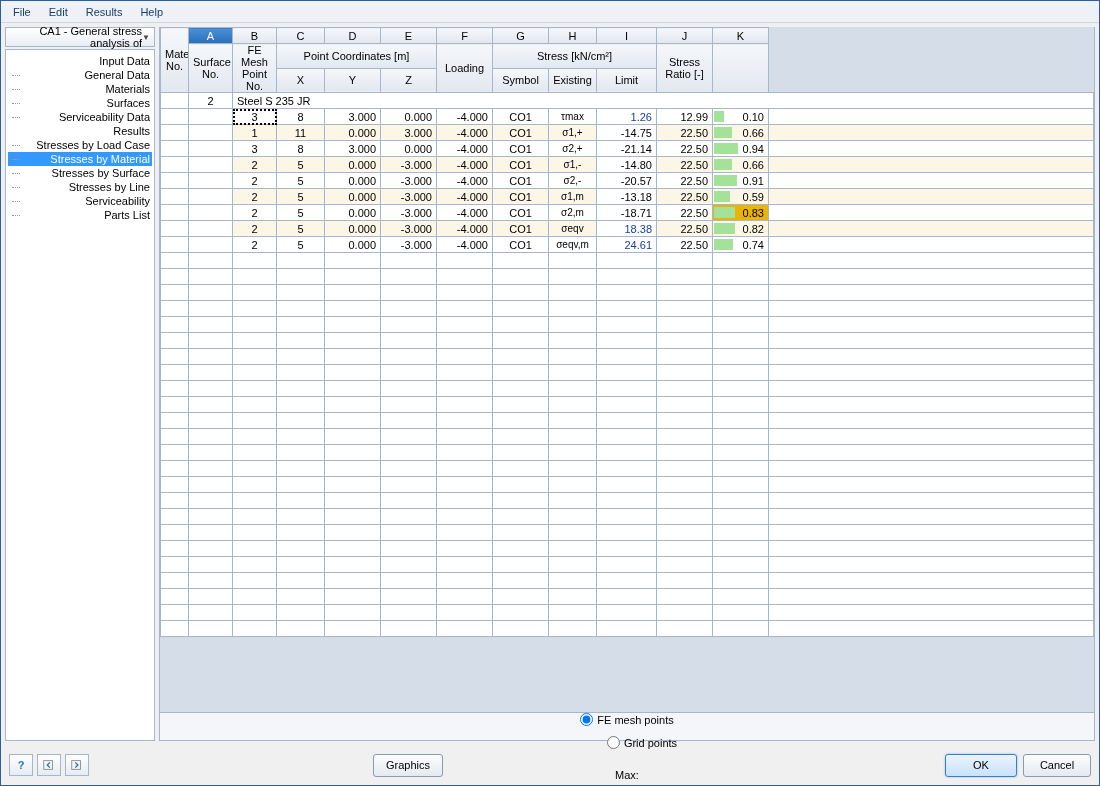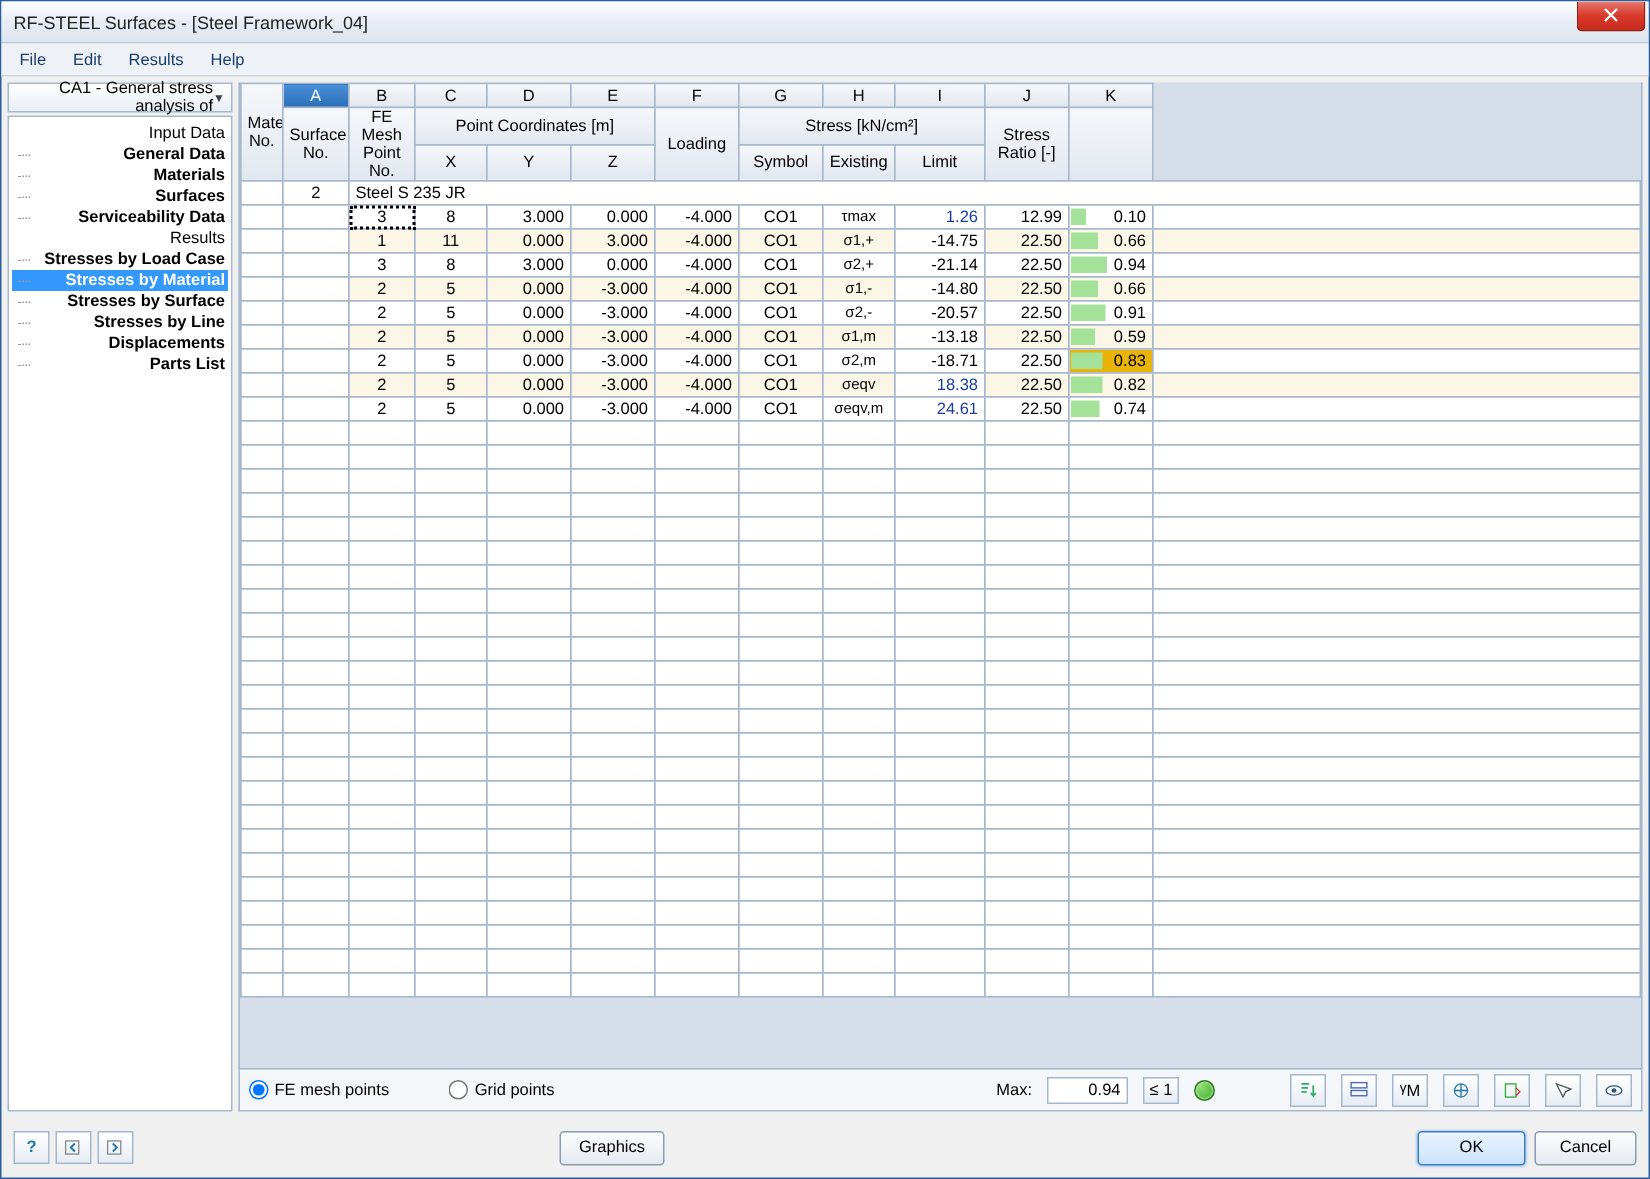--- a/index.html
+++ b/index.html
@@ -13,21 +13,21 @@
 .menubar { height:22px; background:#eef1f6; display:flex; align-items:center; padding:0 4px; gap:2px; border-bottom:1px solid #d0d6dd; }
 .menubar span { padding:2px 8px; color:#1a3d6b; cursor:pointer; }
 
 .body-area { flex:1; display:flex; padding:4px; gap:4px; min-height:0; }
 .left-col { width:150px; display:flex; flex-direction:column; gap:2px;text-align:right; }
 .case-select { height:20px; border:1px solid #a7b7cb; background:linear-gradient(to bottom,#fff,#e8eef6); padding:0 4px; display:flex; align-items:center; justify-content:space-between; cursor:pointer; }
 .case-select .arrow { font-size:8px; color:#444; }
 
 .tree { flex:1; border:1px solid #a7b7cb; background:#fff; padding:4px 2px; overflow:auto; }
 .tree-node { padding:1px 2px; color:#000; cursor:pointer; white-space:nowrap; }
-.tree-child { padding-left:16px; position:relative;font-weight:bold; }
+.tree-child { padding-left:16px; position:relative; }
 .tree-child::before { content:""; position:absolute; left:4px; top:50%; width:8px; height:1px; border-top:1px dotted #999; }
 .tree-node.sel { background:#3399ff; color:#fff; }
 
 .right-col { flex:1; display:flex; flex-direction:column; min-width:0; }
 .section-title { height:20px; background:linear-gradient(to bottom,#e9eef5,#d6dfec); border:1px solid #a7b7cb; padding:0 6px; display:flex; align-items:center; color:#1a3d6b; font-size:11px; }
 
 .grid-wrap { flex:1; border:1px solid #a7b7cb; border-top:none; background:#d4dde8; overflow:hidden; position:relative; }
 table.grid { border-collapse:collapse; width:100%; background:#d4dde8; table-layout:fixed; }
 table.grid th, table.grid td { border:1px solid #a7b7cb; padding:0 4px; height:16px; font-size:11px; background:#fff; overflow:hidden; white-space:nowrap; }
 table.grid th { background:linear-gradient(to bottom,#f5f7fa,#e2e8f0); font-weight:normal; text-align:center; color:#000; }
@@ -39,21 +39,21 @@
 td.num { text-align:right; }
 td.ctr { text-align:center; }
 td.cell-sel { background:#fff; outline:2px dotted #000; outline-offset:-2px; text-align:center; }
 td.stress-neg { background:#f4b8b0; color:#000; }
 td.stress-pos { color:#1a3d9e; }
 td.ratio { position:relative; text-align:right;margin-top:15px; }
 td.ratio .bar { position:absolute; left:1px; top:2px; bottom:2px; background:#a4e29a; }
 td.ratio span.val { position:relative; }
 .empty-row td { background:#d4dde8; border-color:#b8c4d2; }
 
-.bottom-bar { height:28px; border:1px solid #a7b7cb; border-top:none; background:#f4f6f9; display:flex; align-items:center; padding:0 6px; gap:10px; }
+.bottom-bar { height:28px; border:1px solid #a7b7cb; border-top:none; background:#f4f6f9; display:flex; align-items:center; padding:0 6px; gap:10px;flex-direction:column; }
 .radio { display:flex; align-items:center; gap:4px; cursor:pointer; }
 .radio input { margin:0; }
 .bottom-bar .spacer { flex:1; }
 .max-box { width:54px; height:18px; border:1px solid #a7b7cb; background:#fff; text-align:right; padding:0 4px; line-height:16px; }
 .le1 { width:24px; height:18px; border:1px solid #a7b7cb; background:linear-gradient(to bottom,#fff,#e6ecf4); text-align:center; line-height:16px; cursor:pointer; }
 .status-dot { width:14px; height:14px; border-radius:50%; background:radial-gradient(circle at 30% 30%,#8fe070,#3aa52a); border:1px solid #2a7a1a; box-shadow:inset 0 0 2px #fff; }
 .icon-btn { width:24px; height:22px; border:1px solid #a7b7cb; background:linear-gradient(to bottom,#fff,#e6ecf4); display:flex; align-items:center; justify-content:center; cursor:pointer; font-size:12px; }
 .icon-btn svg { width:14px; height:14px; }
 
 .footer { height:40px; display:flex; align-items:center; padding:4px 8px; }
@@ -61,28 +61,20 @@
 .btn { height:23px; padding:0 12px; border:1px solid #8a9bb0; background:linear-gradient(to bottom,#fdfdfd,#e4eaf1); cursor:pointer; border-radius:3px; font-size:11px; min-width:68px; }
 .btn.light { color:#888; }
 .btn.primary { border-color:#3a7fc4; background:linear-gradient(to bottom,#eaf4ff,#c9e2fb); box-shadow:0 0 2px #6caef0; min-width:72px; }
 .footer .spacer { flex:1; }
 .footer-group { display:flex; gap:6px; }
 </style>
 </head>
 <body>
 
 <div class="window">
-  <div class="titlebar">
-    <span class="titlebar-text">RF-STEEL Surfaces - [Steel Framework_04]</span>
-    <div class="close-btn">
-      <svg viewBox="0 0 10 10" width="10" height="10">
-          <path d="M1 1 L9 9 M9 1 L1 9" stroke="#fff" stroke-width="1.6"></path>
-        </svg>
-    </div>
-  </div>
 
   <div class="menubar">
     <span>File</span>
     <span>Edit</span>
     <span>Results</span>
     <span>Help</span>
   </div>
 
   <div class="body-area">
     <div class="left-col">
@@ -94,21 +86,21 @@
         <div class="tree-node">Input Data</div>
         <div class="tree-node tree-child">General Data</div>
         <div class="tree-node tree-child">Materials</div>
         <div class="tree-node tree-child">Surfaces</div>
         <div class="tree-node tree-child">Serviceability Data</div>
         <div class="tree-node">Results</div>
         <div class="tree-node tree-child">Stresses by Load Case</div>
         <div class="tree-node tree-child sel">Stresses by Material</div>
         <div class="tree-node tree-child">Stresses by Surface</div>
         <div class="tree-node tree-child">Stresses by Line</div>
-        <div class="tree-node tree-child">Displacements</div>
+        <div class="tree-node tree-child">Serviceability</div>
         <div class="tree-node tree-child">Parts List</div>
       </div>
     </div>
 
     <div class="right-col">
       <div class="grid-wrap">
         <table class="grid">
           <colgroup>
             <col style="width:28px">
               <col style="width:44px">

